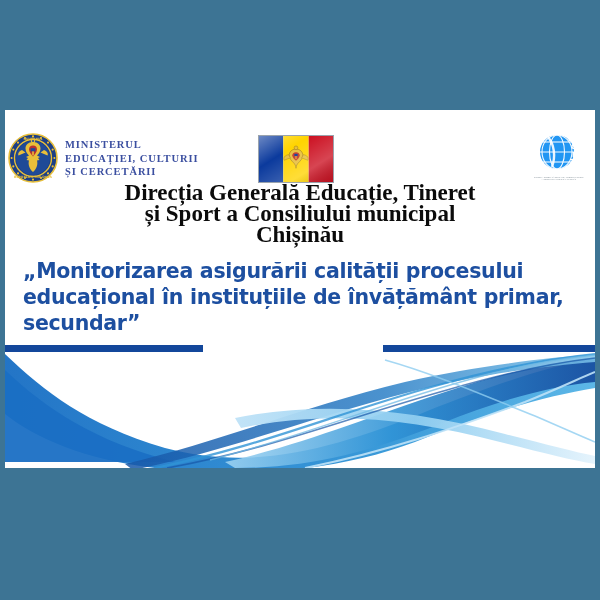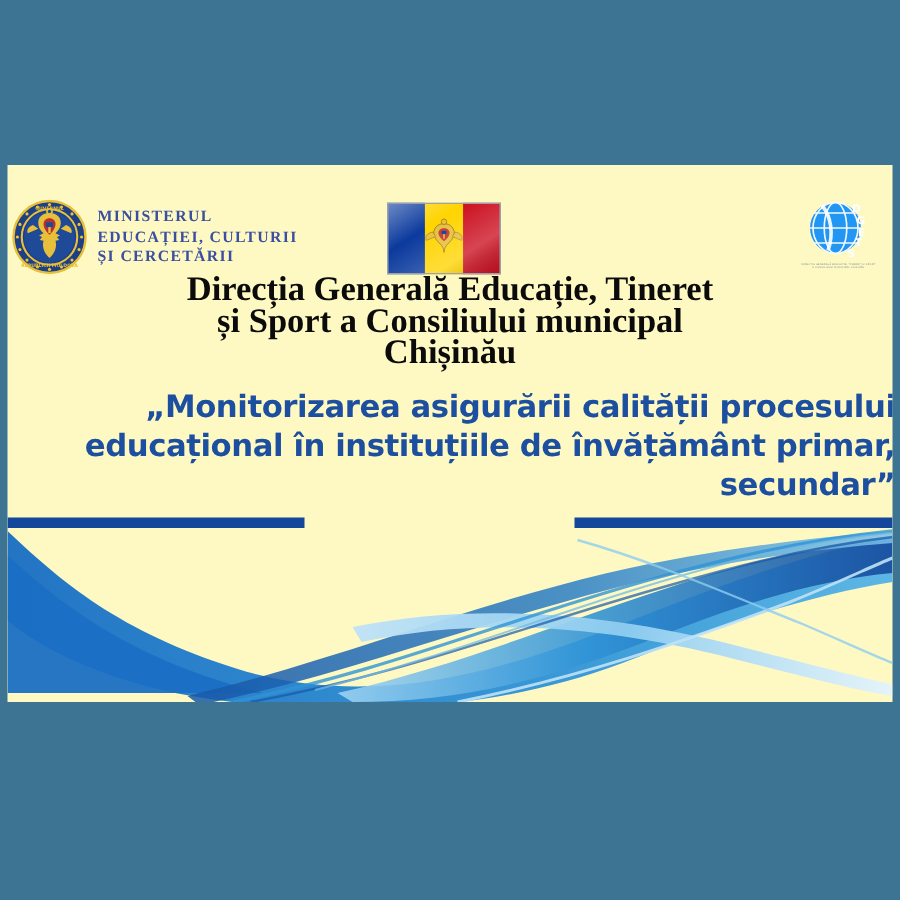--- a/index.html
+++ b/index.html
@@ -6,21 +6,21 @@
   body{
     width:600px;height:600px;overflow:hidden;
     background:#3d7494;
     font-family:"Liberation Sans", sans-serif;
   }
   #stage{position:relative;width:600px;height:600px;}
 
   
   .slide{
     position:absolute;left:5px;top:110px;width:590px;height:358px;
-    background:#fef9c3;overflow:hidden;
+    background:#ffffff;overflow:hidden;
   }
 
   
   .header-row{
     position:absolute;left:0;top:0;width:590px;height:72px;
   }
 
   .gov-seal{
     position:absolute;left:3px;top:23px;width:50px;height:50px;
   }
@@ -66,29 +66,28 @@
     font-family:"Liberation Serif", serif;
     font-weight:700;
     font-size:23px;
     line-height:21px;
     white-space:pre-line;
   }
 
   
   .blue-headline{
     position:absolute;left:18px;top:148px;width:554px;
-    text-align:right;
+    text-align:left;
     color:#1d4fa0;
     font-family:"DejaVu Sans", sans-serif;
     font-weight:700;
     font-size:20.5px;
     line-height:26px;
     letter-spacing:-.3px;
     white-space:pre-line;
-    margin-left:20px;
   }
 
   
   .rule{
     position:absolute;height:7px;background:#13479b;top:235px;
   }
   .rule-left{left:0px;width:198px;}
   .rule-right{left:378px;width:212px;}
 
   

